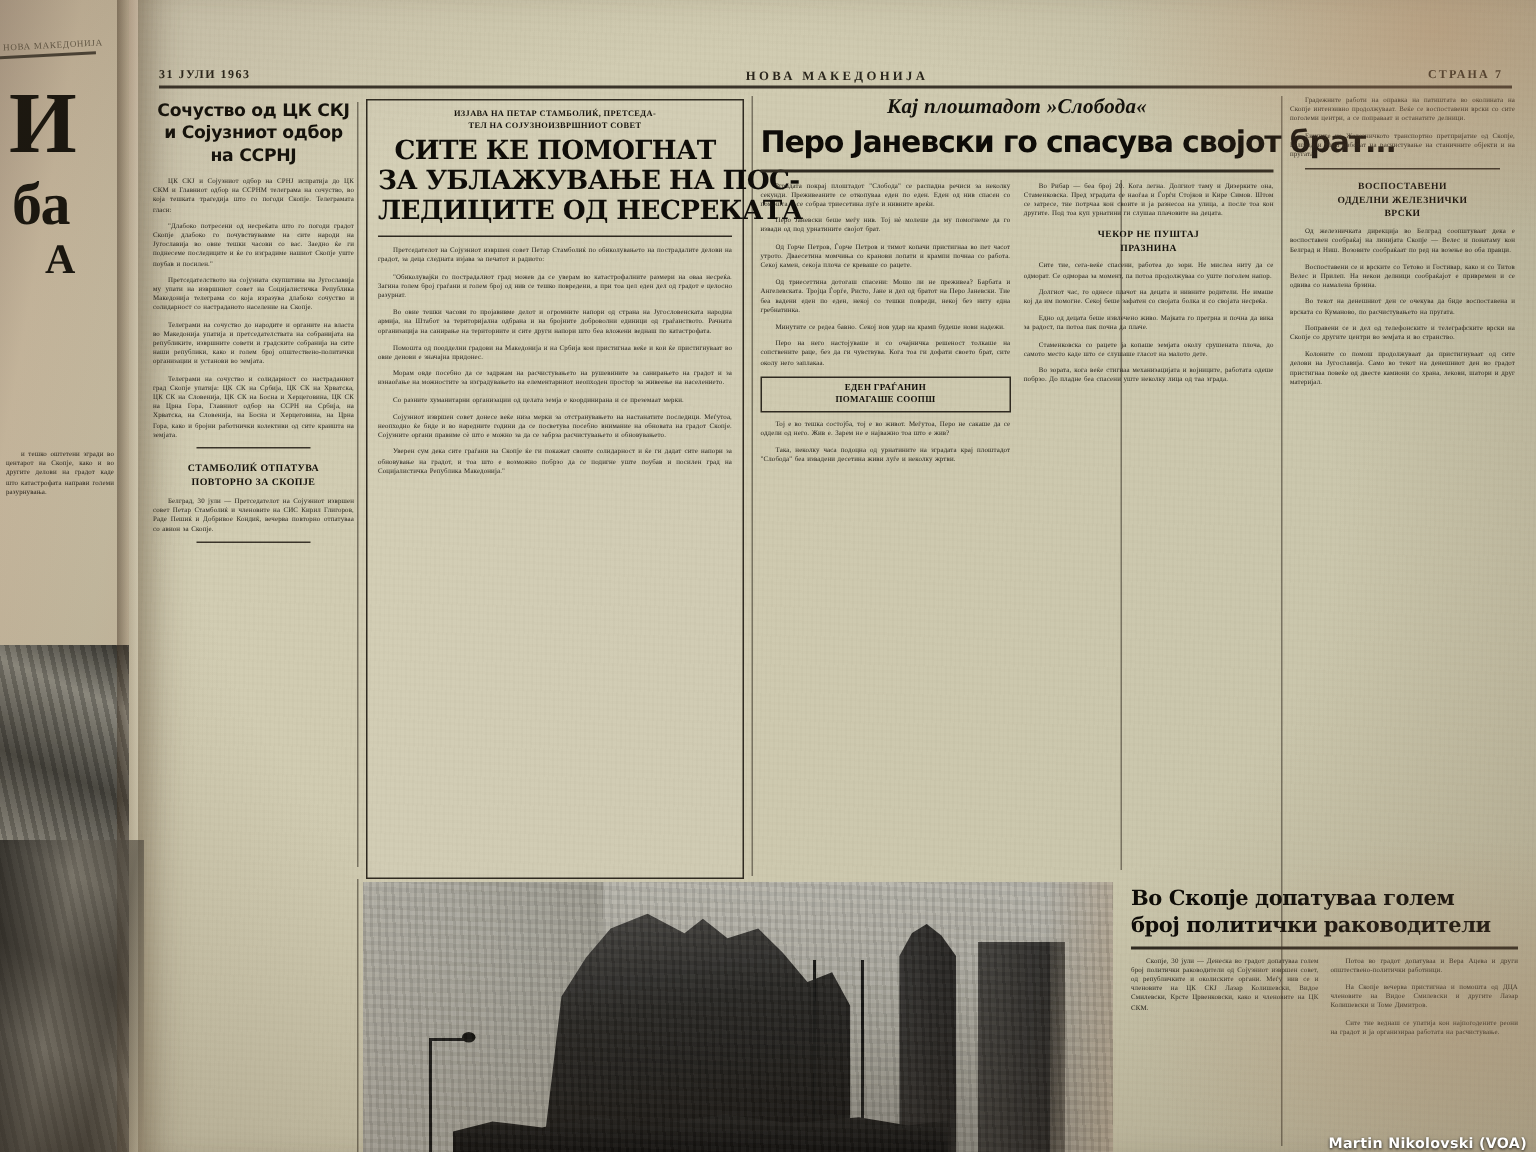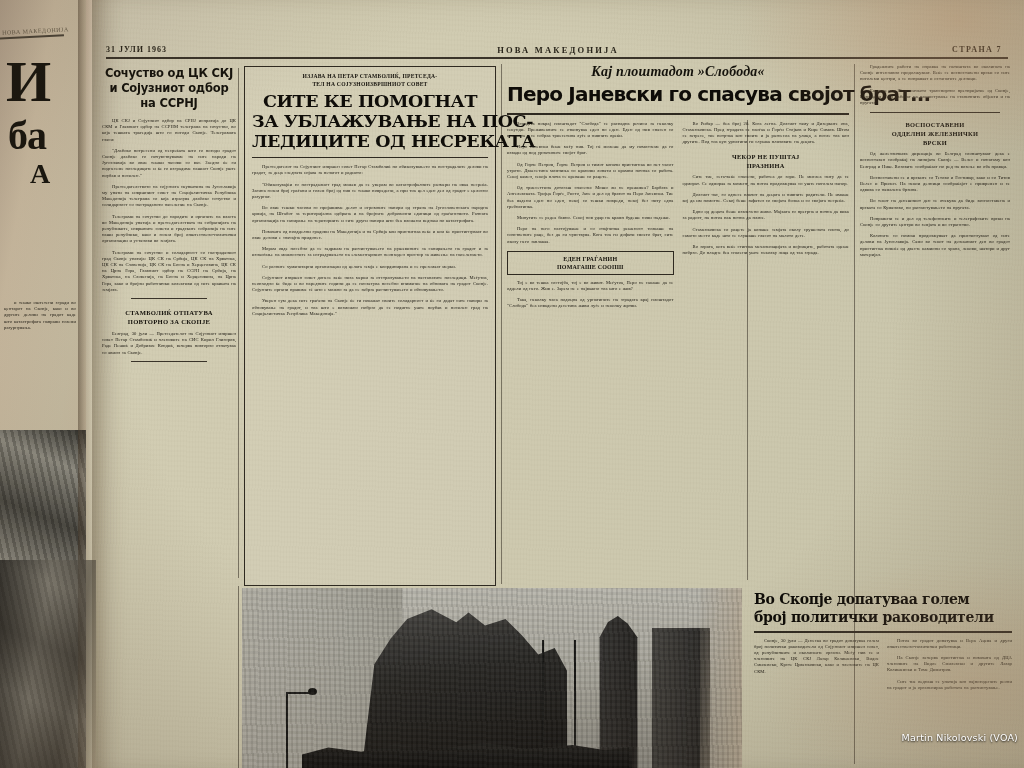--- a/index.html
+++ b/index.html
@@ -140,22 +140,22 @@
     background:repeating-linear-gradient(88deg,rgba(0,0,0,.16) 0 2px,rgba(255,255,255,.05) 2px 5px),
                repeating-linear-gradient(2deg,rgba(0,0,0,.10) 0 3px,rgba(255,255,255,.04) 3px 6px);}
   #photo .rightedge{position:absolute;right:0;top:0;width:42px;height:180px;
     background:linear-gradient(95deg,rgba(150,145,130,.1),#b5a893);}
 
   
   #botleftdark{position:absolute;left:0;top:560px;width:96px;height:208px;
     background:linear-gradient(100deg,rgba(30,30,28,.78) 0%,rgba(110,106,96,.5) 40%,rgba(70,66,58,.62) 70%,rgba(180,166,140,.25) 100%);}
 
   
-  #wm{position:absolute;right:6px;bottom:25px;font-family:"DejaVu Sans",sans-serif;
-    font-size:9.5px;font-weight:normal;color:#ffffff;letter-spacing:.2px;
+  #wm{position:absolute;right:6px;bottom:0;font-family:"DejaVu Sans",sans-serif;
+    font-size:9.5px;font-weight:bold;color:#ffffff;letter-spacing:.2px;
     text-shadow:0 1px 2px rgba(0,0,0,.9);}
 
   
   #vig{position:absolute;inset:0;pointer-events:none;
     background:radial-gradient(ellipse at 50% 45%,rgba(0,0,0,0) 52%,rgba(60,40,20,.22) 100%);}
 </style>
 </head>
 <body>
 
 <div id="page">

